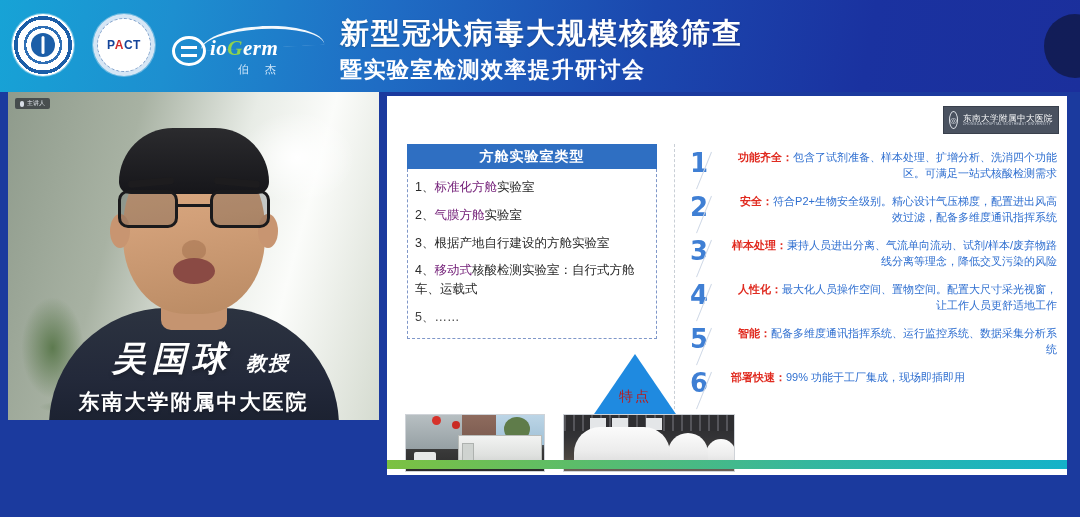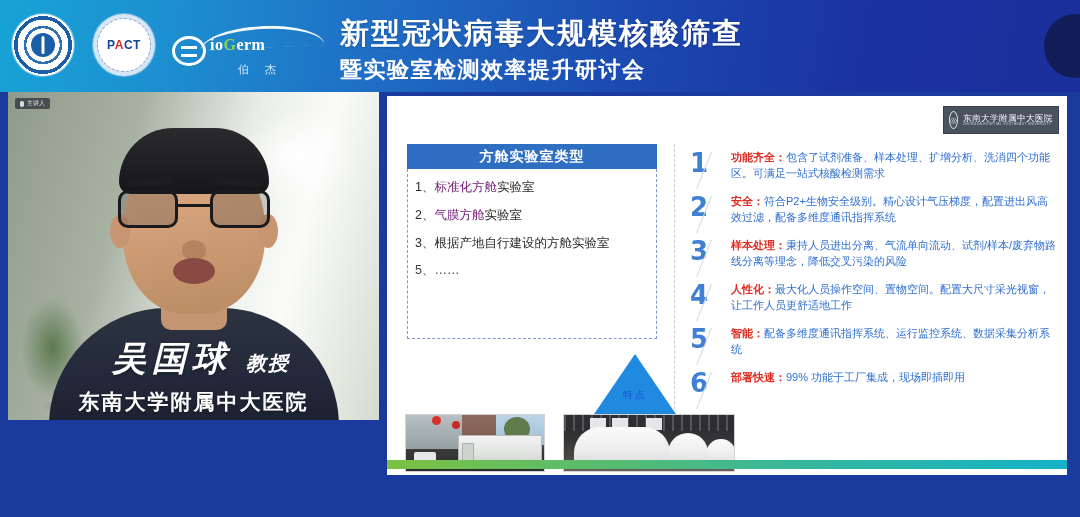--- a/index.html
+++ b/index.html
@@ -36,22 +36,22 @@
   .seal2 .pact i{ color:#d12b2b; font-style:normal; }
   .seal .ring{ position:absolute; inset:4px; border-radius:50%; border:1px dashed rgba(40,90,160,.5);}
 
   #biogerm { position:absolute; left:172px; top:28px; width:152px; height:50px; color:#fff; }
   #biogerm .swoosh{ position:absolute; left:28px; top:-2px; width:124px; height:22px;
      border-top:3px solid #fff; border-radius:50%/100% 100% 0 0; transform:rotate(-3deg); opacity:.95;}
   #biogerm .bmark{ position:absolute; left:0; top:8px; width:34px; height:30px;
      border:3px solid #fff; border-radius:50%; }
   #biogerm .bmark:before{content:"";position:absolute;left:6px;top:7px;width:16px;height:3px;background:#fff;}
   #biogerm .bmark:after{content:"";position:absolute;left:6px;top:15px;width:16px;height:3px;background:#fff;}
-  #biogerm .word{ position:absolute; left:38px; top:8px; font-weight:bold;
-     font-size:16px; letter-spacing:.5px; font-family:"Liberation Serif",serif; }
+  #biogerm .word{ position:absolute; left:38px; top:8px; font-style:italic; font-weight:bold;
+     font-size:21px; letter-spacing:.5px; font-family:"Liberation Serif",serif; }
   #biogerm .word .g{ color:#8fd14f; }
   #biogerm .cn{ position:absolute; left:66px; top:34px; font-size:11px; letter-spacing:16px; color:#cfe6fa;text-align:right; }
 
   #title-main { position:absolute; left:340px; top:14px; font-size:29px; font-weight:bold;
      color:#fff; letter-spacing:2px; font-family:"DejaVu Sans","Liberation Sans",sans-serif;
      text-shadow:0 1px 2px rgba(0,0,0,.25); white-space:nowrap;}
   #title-sub { position:absolute; left:340px; top:55px; font-size:22px; font-weight:bold;
      color:#fff; letter-spacing:1.5px; white-space:nowrap;}
 
   
@@ -137,30 +137,30 @@
   #types-body { border:1px dashed #7f97c9; border-top:none; padding:9px 7px 6px 7px; min-height:170px; }
   .type-line { font-size:12.5px; color:#2b2b2b; line-height:1.5; margin-bottom:9px; }
   .type-line .hl { color:#701a75; font-weight:normal; }
   .type-line.last { margin-bottom:0; color:#444; }
 
   
   #tri { position:absolute; left:203px; top:258px; width:0; height:0;
      border-left:45px solid transparent; border-right:45px solid transparent;
      border-bottom:66px solid #1f8ae0; }
   #tri-label { position:absolute; left:203px; top:292px; width:90px; text-align:center;
-     color:#1d4ed8; font-size:10px; letter-spacing:2px; }
+     color:#b91c1c; font-size:14px; letter-spacing:2px; }
 
   
   #points { position:absolute; left:300px; top:46px; width:370px; }
   .prow { position:relative; min-height:40px; display:flex; }
   .pnum { position:absolute; left:0; top:-2px; width:24px; text-align:center;
      font-size:26px; font-weight:bold; color:#3f7fd4; font-family:"DejaVu Sans",sans-serif; }
   .pslash { position:absolute; left:24px; top:2px; width:0; height:40px;
      border-left:1.5px solid #cfd8e6; transform:rotate(22deg); transform-origin:top; }
-  .ptext { margin-left:44px; font-size:11px; line-height:1.45; color:#2f6fd0; }
+  .ptext { margin-left:44px; font-size:11px; line-height:1.45; color:#2f6fd0;text-align:right; }
   .ptext b { color:#e02b20; }
   .prow.r1 { margin-top:8px; }
   .prow.r2, .prow.r3, .prow.r4, .prow.r5, .prow.r6 { margin-top:4px; }
 
   
   #photos { position:absolute; left:18px; top:318px; display:flex; gap:18px; }
   .photo { border:1px solid #cfd3d8; }
   .photo.p1 { width:140px; height:58px; position:relative; overflow:hidden;
      background:linear-gradient(180deg,#9fb7c9 0%,#8fa6b8 30%,#3a3a3a 62%,#2b2b2b 100%); }
   .photo.p1 .bld{ position:absolute; left:0; top:0; width:56px; height:34px;
@@ -273,20 +273,23 @@
         <div id="types-body">
           <div class="type-line">
             <span>1、</span><span class="hl">标准化方舱</span><span>实验室</span>
           </div>
           <div class="type-line">
             <span>2、</span><span class="hl">气膜方舱</span><span>实验室</span>
           </div>
           <div class="type-line">
             <span>3、</span><span>根据产地自行建设的方舱实验室</span>
           </div>
+          <div class="type-line">
+            <span>4、</span><span class="hl">移动式</span><span>核酸检测实验室：自行式方舱车、运载式</span>
+          </div>
           <div class="type-line last">
             <span>5、</span><span>……</span>
           </div>
         </div>
       </div>
 
       <div id="tri"></div>
       <div id="tri-label">特点</div>
 
       <div id="points">

